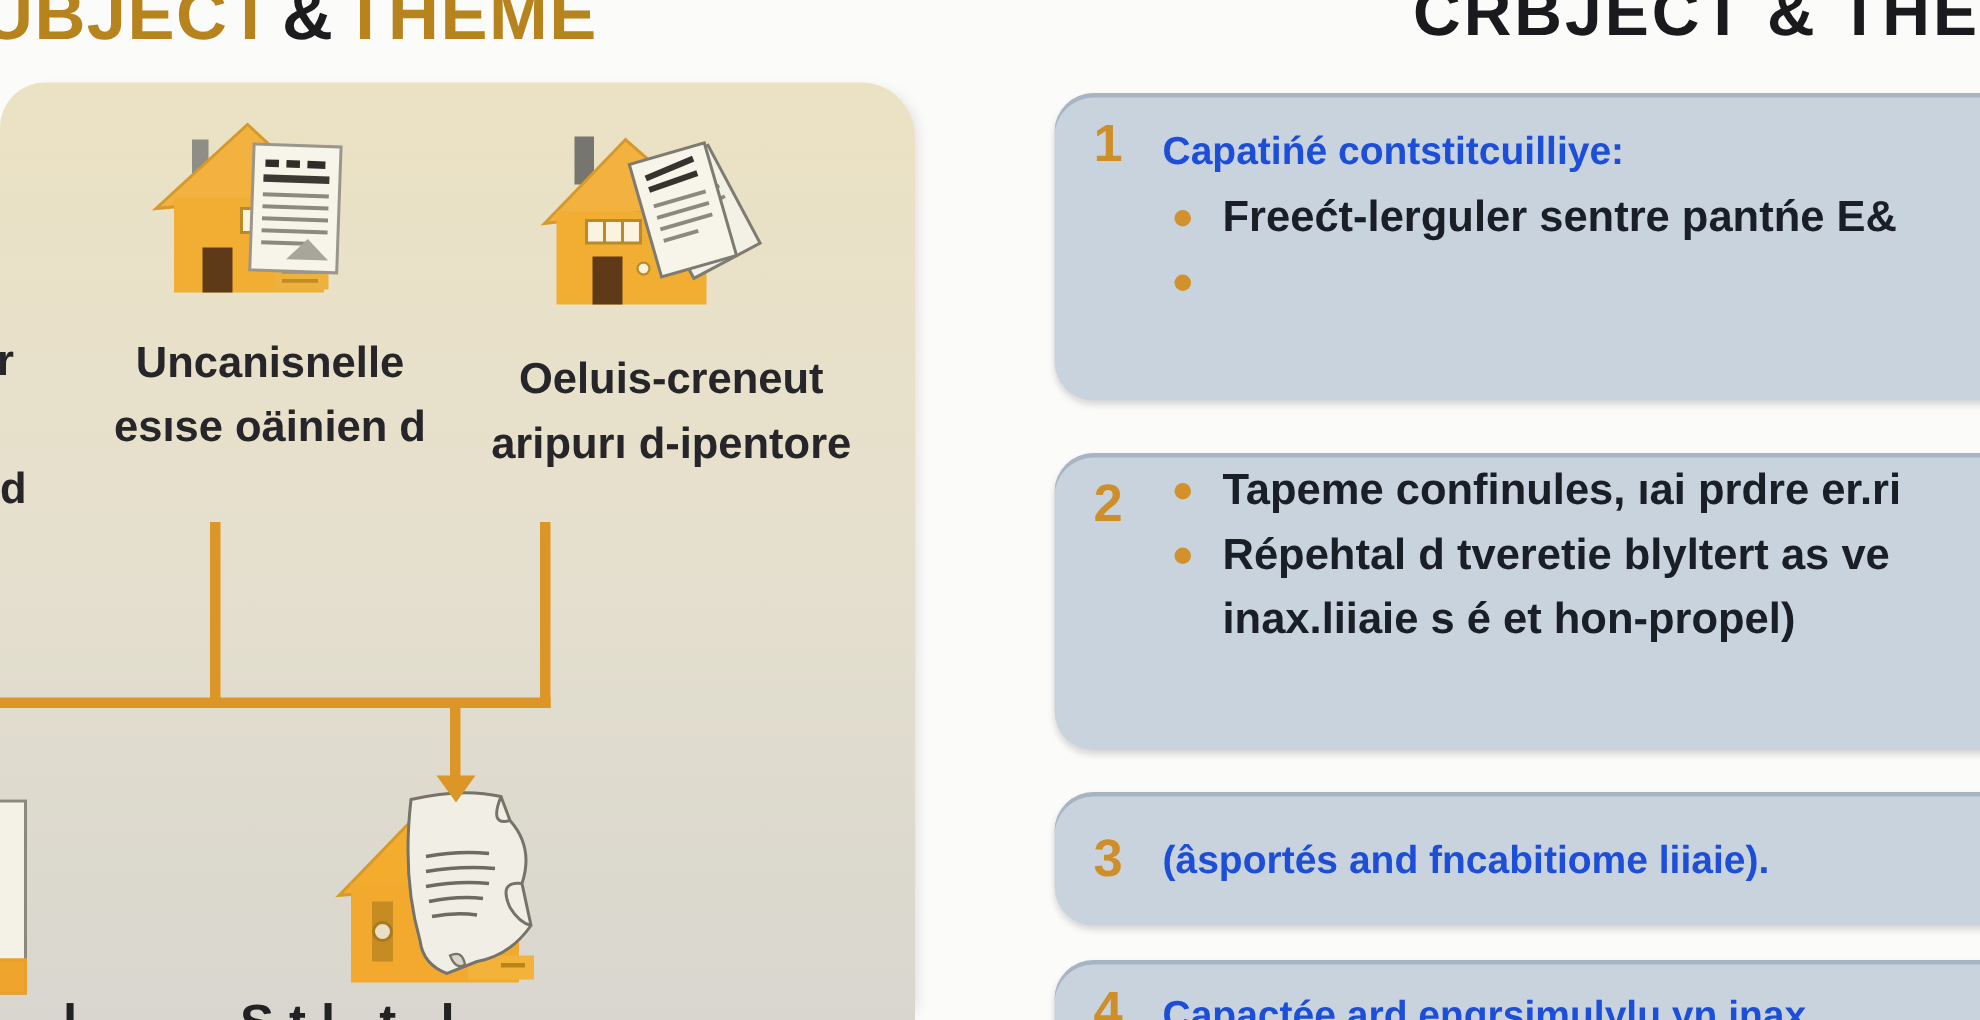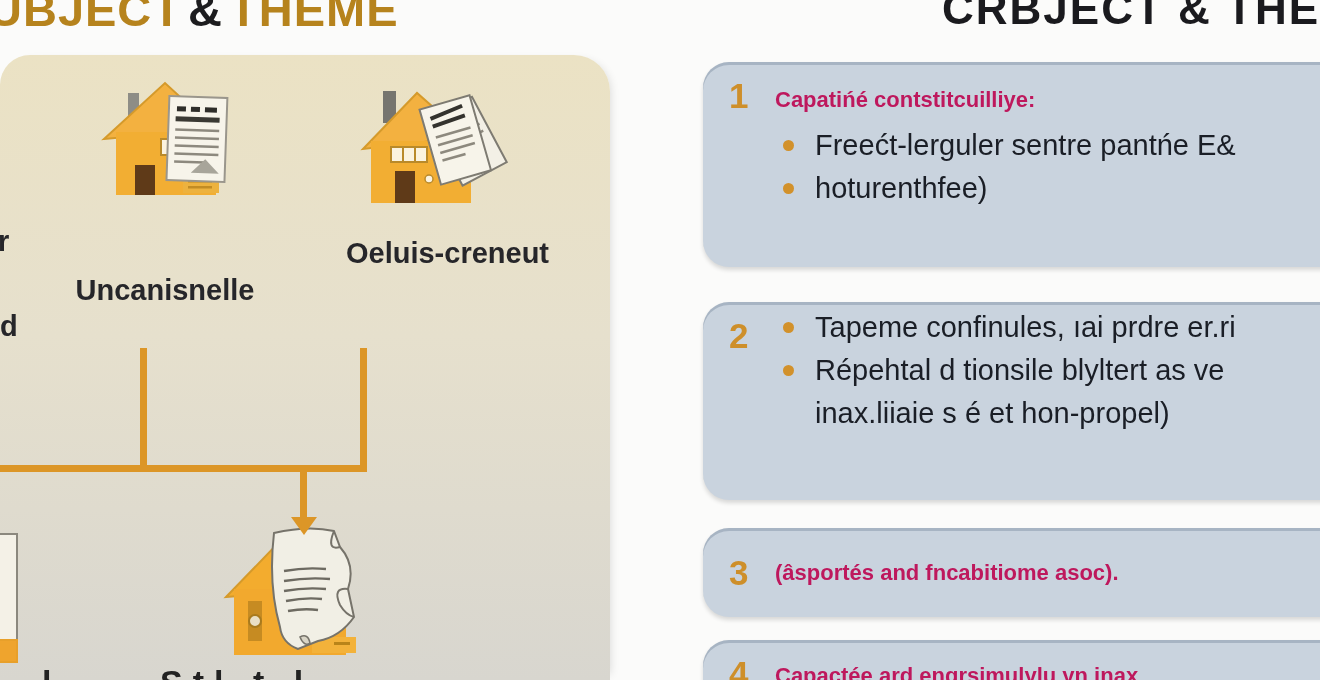--- a/index.html
+++ b/index.html
@@ -21,21 +21,21 @@
   .panel{
     position:absolute;left:0;top:55px;width:610px;height:625px;
     border-radius:30px 36px 0 0;overflow:hidden;
     background:linear-gradient(180deg,#ebe2c4 0%,#e6e0cd 45%,#d8d6cf 100%);
     box-shadow:6px 0 10px -6px rgba(0,0,0,.15);
   }
   .node-label{
     position:absolute;text-align:center;font-weight:700;color:#26262a;
     font-size:29px;line-height:43px;
   }
-  .label-1{left:15px;top:166px;width:300px;margin-top:48px;}
+  .label-1{left:30px;top:166px;width:300px;}
   .label-2{left:295px;top:177px;width:305px;}
   .cut-letter{position:absolute;font-size:29px;font-weight:700;color:#26262a;}
   .cut-letter.r{left:-2px;top:170px;}
   .cut-letter.d{left:0px;top:255px;}
   .bottom-frag{position:absolute;top:608px;font-size:34px;font-weight:700;color:#222;letter-spacing:10px;}
   .frag-0{left:42px;}
   .frag-1{left:160px;}
   
   .flow{position:absolute;background:#dc9627;}
   .v1{left:140px;top:293px;width:7px;height:124px;}
@@ -63,27 +63,27 @@
     box-shadow:inset 0 3px 0 rgba(118,136,154,.4),0 3px 4px rgba(0,0,0,.14);
     padding:0 0 0 26px;box-sizing:border-box;
   }
   .box-1{top:62px;height:205px;}
   .box-2{top:302px;height:198px;}
   .box-3{top:528px;height:89px;align-items:center;}
   .box-4{top:640px;height:92px;}
   .num{width:34px;flex:0 0 34px;font-size:35px;font-weight:700;color:#ce8f2a;margin-top:14px;}
   .box-3 .num{margin-top:0;}
   .nbox .content{margin-left:12px;}
-  .heading{font-size:22px;font-weight:700;color:#be185d;margin-top:18px;line-height:40px;white-space:nowrap;}
+  .heading{font-size:26px;font-weight:700;color:#1d4ed8;margin-top:18px;line-height:40px;white-space:nowrap;}
   .box-3 .heading{margin-top:0;}
   .box-4 .heading{margin-top:16px;}
   ul.bullets{list-style:none;margin:4px 0 0 0;padding:0;}
   ul.bullets li{display:flex;align-items:flex-start;}
   .dot{flex:0 0 11px;width:11px;height:11px;border-radius:50%;background:#d2912b;margin:16px 0 0 8px;}
-  .btext{font-size:29px;color:#1a1e26;line-height:43px;margin-left:21px;white-space:nowrap;}
+  .btext{font-size:29px;color:#1a1e26;line-height:43px;margin-left:21px;white-space:nowrap;font-weight:bold;}
   .btext span{display:block;}
 </style>
 </head>
 <body>
 
 <div class="title-left"><span>UBJECT</span><span class="amp">&amp;</span><span>THEME</span></div>
 <div class="title-right">CRBJECT &amp; THEME</div>
 
 <div class="panel">
 
@@ -152,23 +152,25 @@
     <path d="M62 46 Q84 42 104 44 M62 56 Q86 52 108 54 M62 66 Q84 62 104 64 M64 76 Q84 72 100 74 M66 86 Q82 83 96 85" fill="none" stroke="#6d6a61" stroke-width="2.4"></path>
     <path d="M78 112 Q82 122 88 118 Q86 108 78 112 Z" fill="#d9d5c7" stroke="#76736a" stroke-width="1.5"></path>
   </svg>
 
   <div class="partial-doc">
     <div class="strip"></div>
   </div>
 
   <div class="node-label label-1">
     <div>Uncanisnelle</div>
+    <div>esıse oäinien d</div>
   </div>
   <div class="node-label label-2">
     <div>Oeluis-creneut</div>
+    <div>aripurı d-ipentore</div>
   </div>
 
   <span class="cut-letter r">r</span>
   <span class="cut-letter d">d</span>
 
   <div class="flow v1"></div>
   <div class="flow v2"></div>
   <div class="flow h1"></div>
   <div class="flow stem"></div>
   <div class="arrowhead"></div>
@@ -184,52 +186,51 @@
     <ul class="bullets">
       <li>
         <span class="dot"></span>
         <div class="btext">
             <span>Freećt-lerguler sentre pantńe E&amp;</span>
           </div>
       </li>
       <li>
         <span class="dot"></span>
         <div class="btext">
-          <span>hoturenthfee)</span>
         </div>
       </li>
     </ul>
   </div>
 </div>
 
 <div class="nbox box-2">
   <div class="num">2</div>
   <div class="content">
     <ul class="bullets">
       <li>
         <span class="dot"></span>
         <div class="btext">
             <span>Tapeme confinules, ıai prdre er.ri</span>
           </div>
       </li>
       <li>
         <span class="dot"></span>
         <div class="btext">
-          <span>Répehtal d tionsile blyltert as ve</span>
+          <span>Répehtal d tveretie blyltert as ve</span>
           <span>inax.liiaie s é et hon-propel)</span>
         </div>
       </li>
     </ul>
   </div>
 </div>
 
 <div class="nbox box-3">
   <div class="num">3</div>
   <div class="content">
-    <div class="heading">(âsportés and fncabitiome asoc).</div>
+    <div class="heading">(âsportés and fncabitiome liiaie).</div>
   </div>
 </div>
 
 <div class="nbox box-4">
   <div class="num">4</div>
   <div class="content">
     <div class="heading">Capactée ard engrsimulylu yn inax</div>
   </div>
 </div>
 

